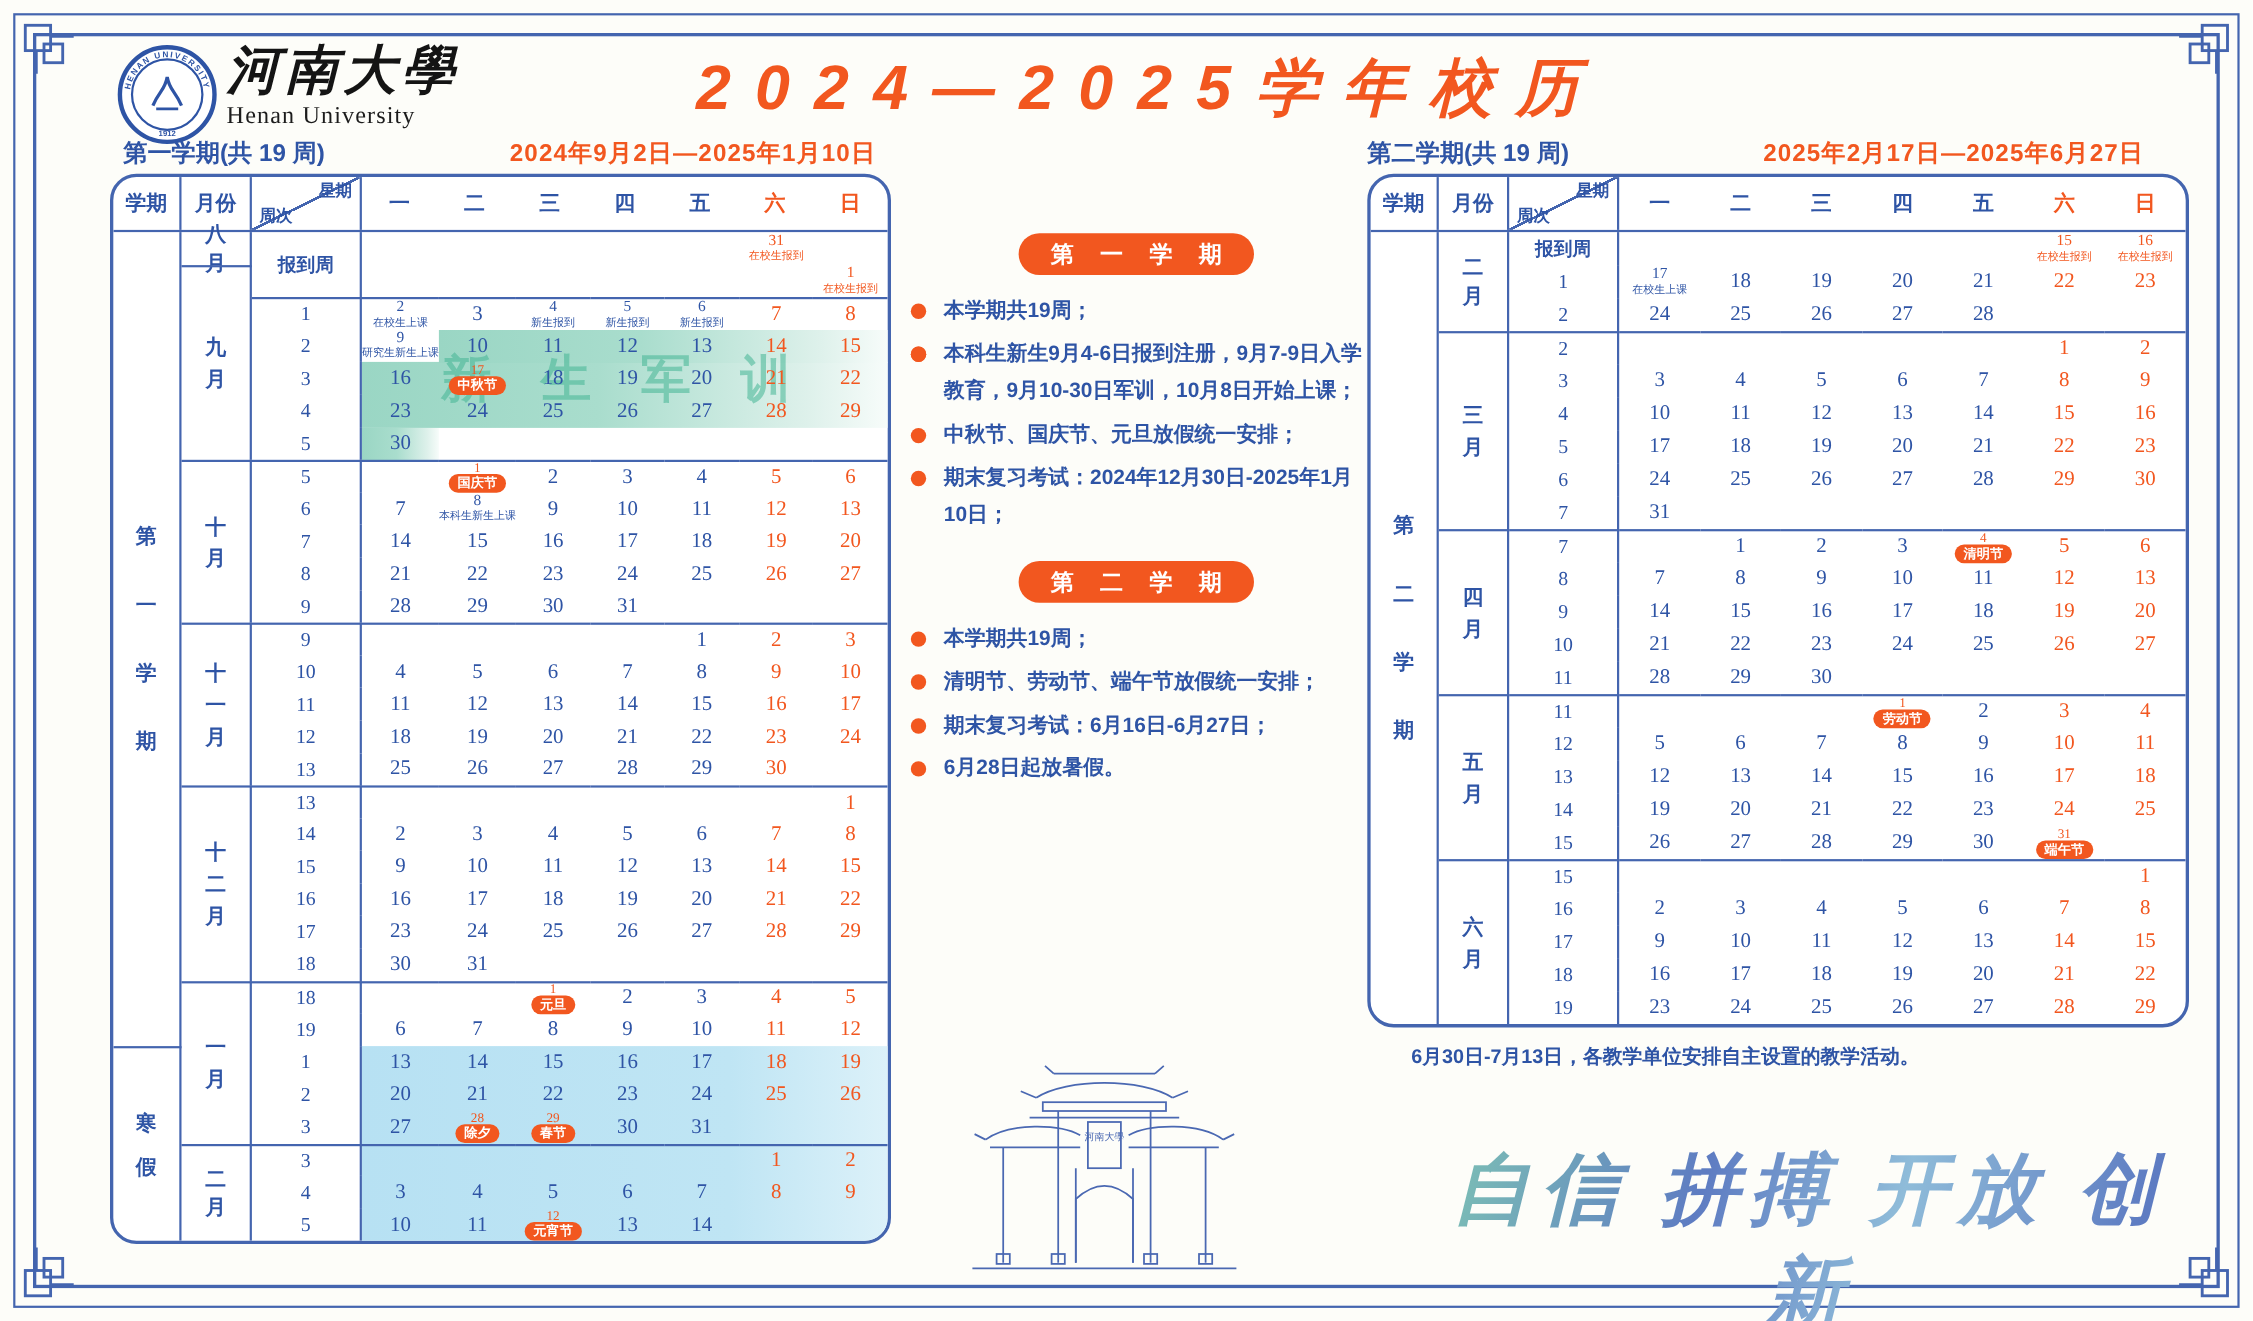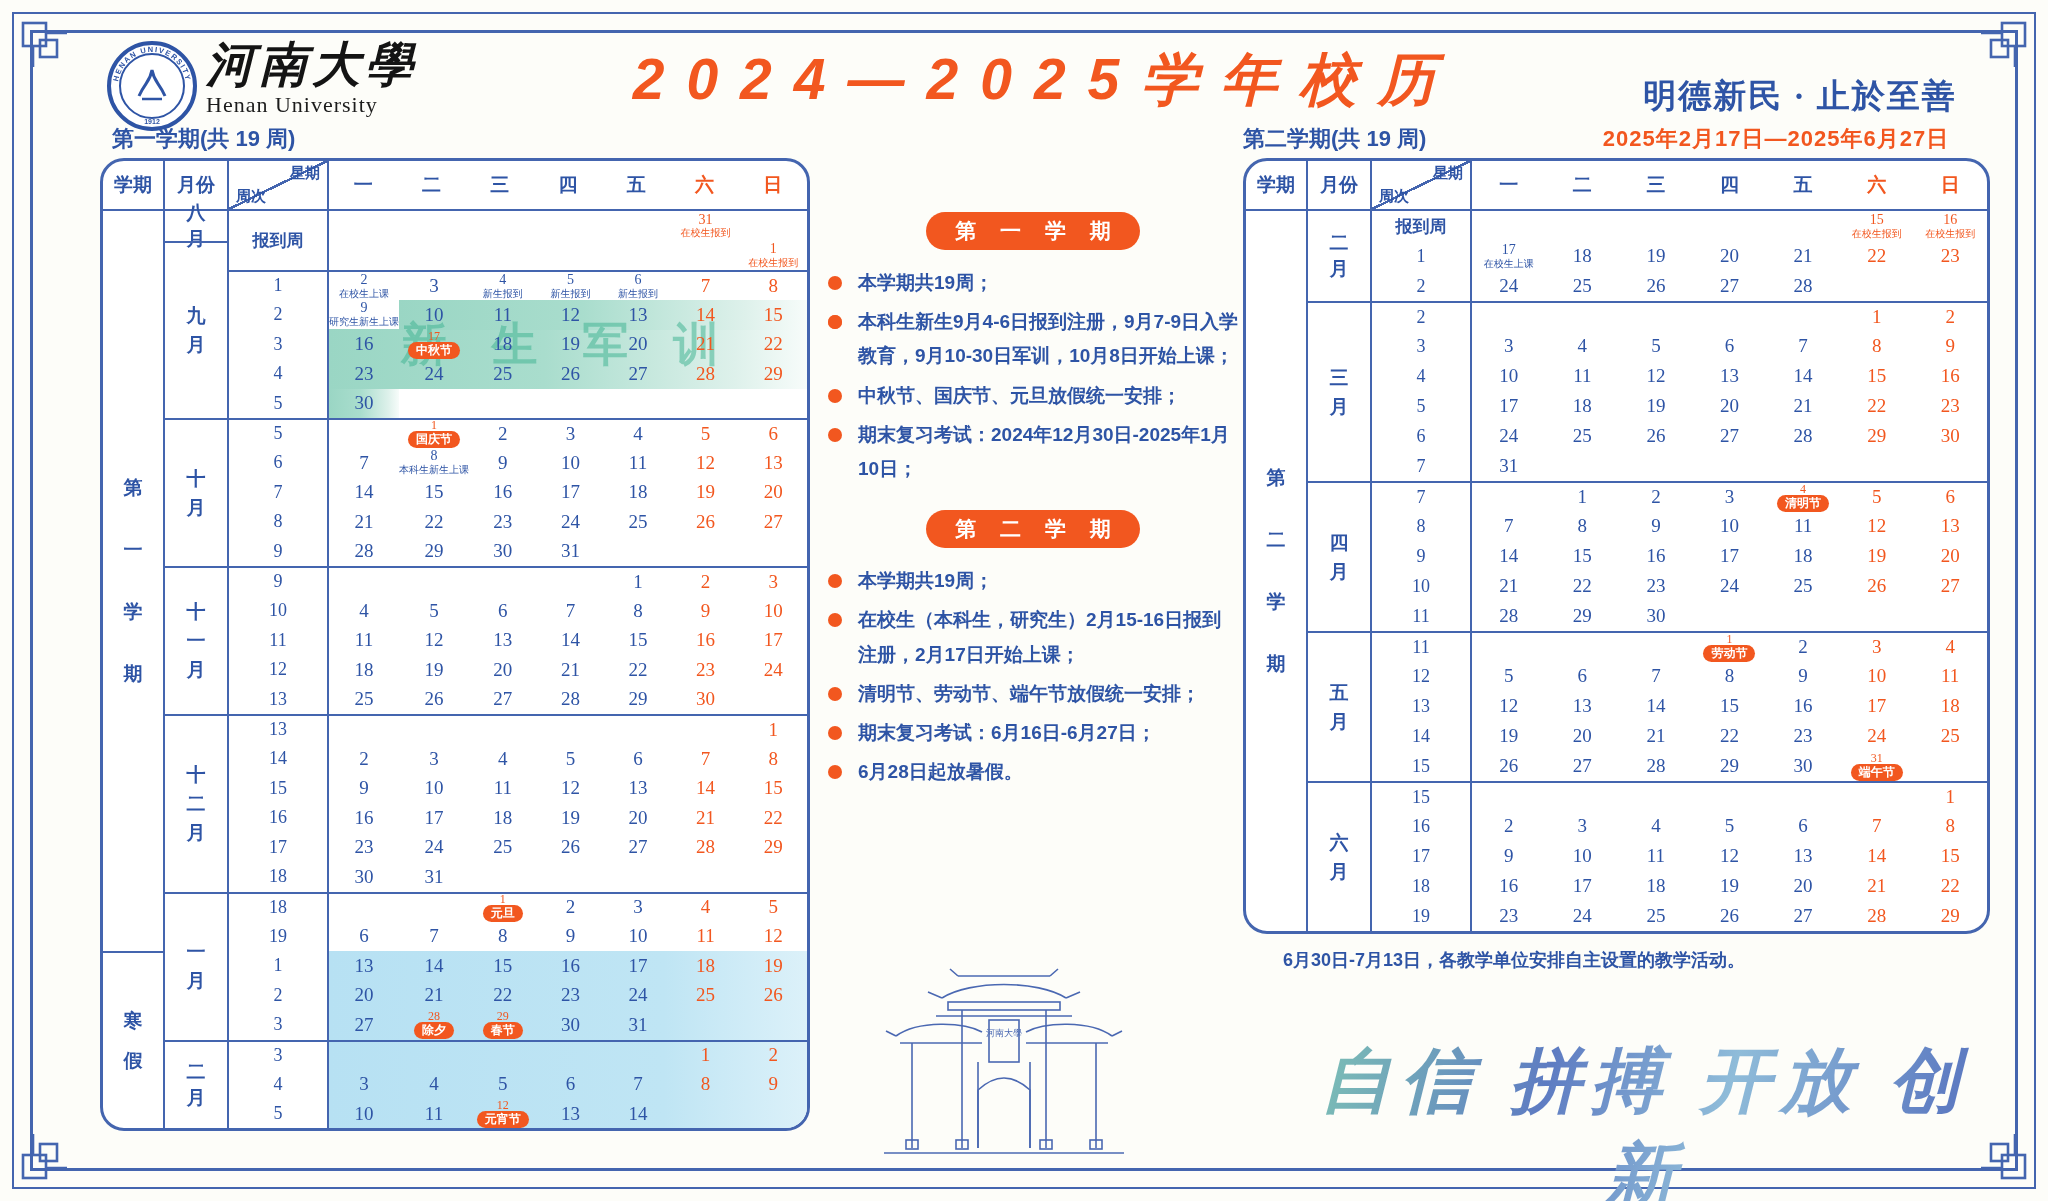--- a/index.html
+++ b/index.html
@@ -132,23 +132,23 @@
       <text x="46" y="84" font-size="7" text-anchor="middle" font-weight="bold">1912</text>
       <path d="M33,56 C39,42 44,42 46,30 C48,42 53,42 59,56" stroke="#2e54a5" fill="none" stroke-width="3"></path>
       <path d="M36,59 H56" stroke="#2e54a5" stroke-width="2.5"></path>
     </svg>
   </div>
   <div class="school-block">
     <div class="school-cn">河南大學</div>
     <div class="school-en">Henan University</div>
   </div>
   <div class="main-title">2024—2025学年校历</div>
-  <div class="motto">明德新民 · 止於至善</div>
 
   <div id="sem1-label" class="subh blue">第一学期(共 19 周)</div>
+  <div id="sem1-dates" class="subh orange">2024年9月2日—2025年1月10日</div>
   <div id="sem2-label" class="subh blue">第二学期(共 19 周)</div>
   <div id="sem2-dates" class="subh orange">2025年2月17日—2025年6月27日</div>
 
   <div id="left-table" class="cal">
       <div class="cal-head">
         <div class="h-sem">学期</div>
         <div class="h-month">月份</div>
         <div class="h-corner">
           <span class="tr">星期</span>
           <span class="bl">周次</span>
@@ -1326,21 +1326,20 @@
     <div id="notes-sem1">
         <div class="note-item"><span class="bullet"></span><span>本学期共19周；</span></div>
         <div class="note-item"><span class="bullet"></span></div>
         <div class="note-item"><span class="bullet"></span><span>本科生新生9月4-6日报到注册，9月7-9日入学教育，9月10-30日军训，10月8日开始上课；</span></div>
         <div class="note-item"><span class="bullet"></span><span>中秋节、国庆节、元旦放假统一安排；</span></div>
         <div class="note-item"><span class="bullet"></span><span>期末复习考试：2024年12月30日-2025年1月10日；</span></div>
       </div>
     <div class="pill sec2">第 二 学 期</div>
     <div id="notes-sem2">
         <div class="note-item"><span class="bullet"></span><span>本学期共19周；</span></div>
-        <div class="note-item"><span class="bullet"></span><span>在校生（本科生，研究生）2月15-16日报到注册，2月17日开始上课；</span></div>
         <div class="note-item"><span class="bullet"></span><span>清明节、劳动节、端午节放假统一安排；</span></div>
         <div class="note-item"><span class="bullet"></span><span>期末复习考试：6月16日-6月27日；</span></div>
         <div class="note-item"><span class="bullet"></span><span>6月28日起放暑假。</span></div>
       </div>
   </div>
 
   <div class="footnote">6月30日-7月13日，各教学单位安排自主设置的教学活动。</div>
 
   <div class="gate">
     <svg width="252" height="205" viewBox="0 0 252 205">

